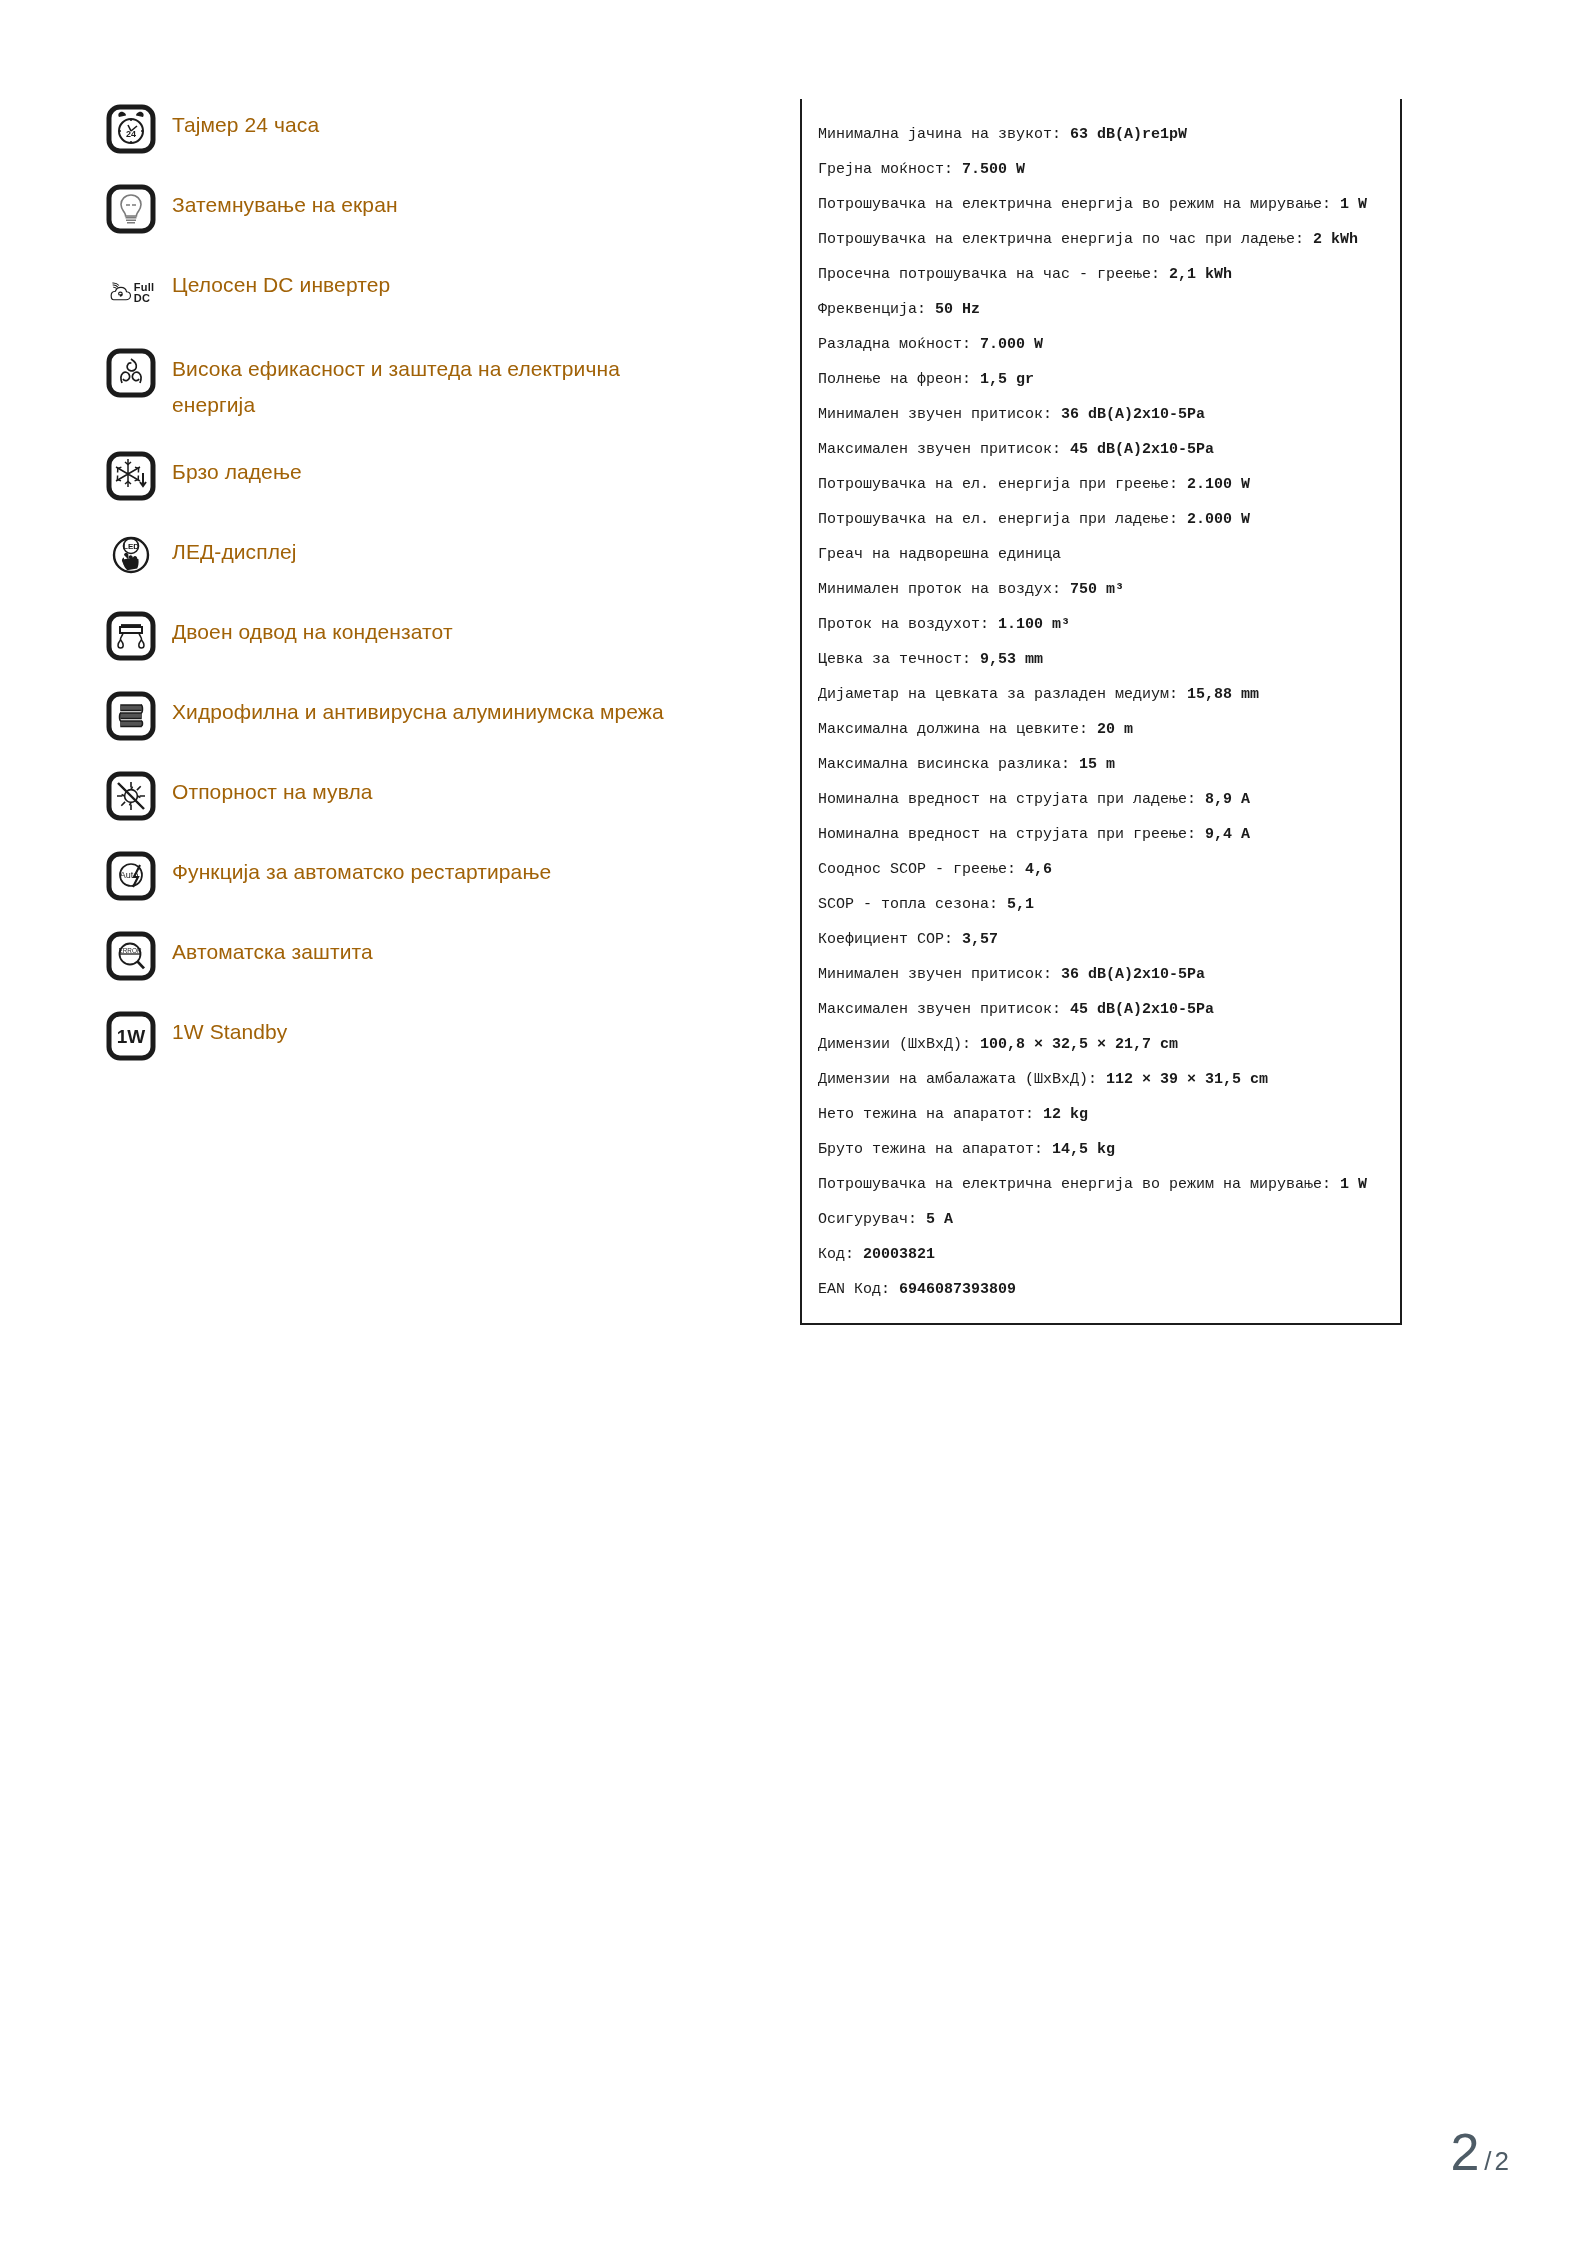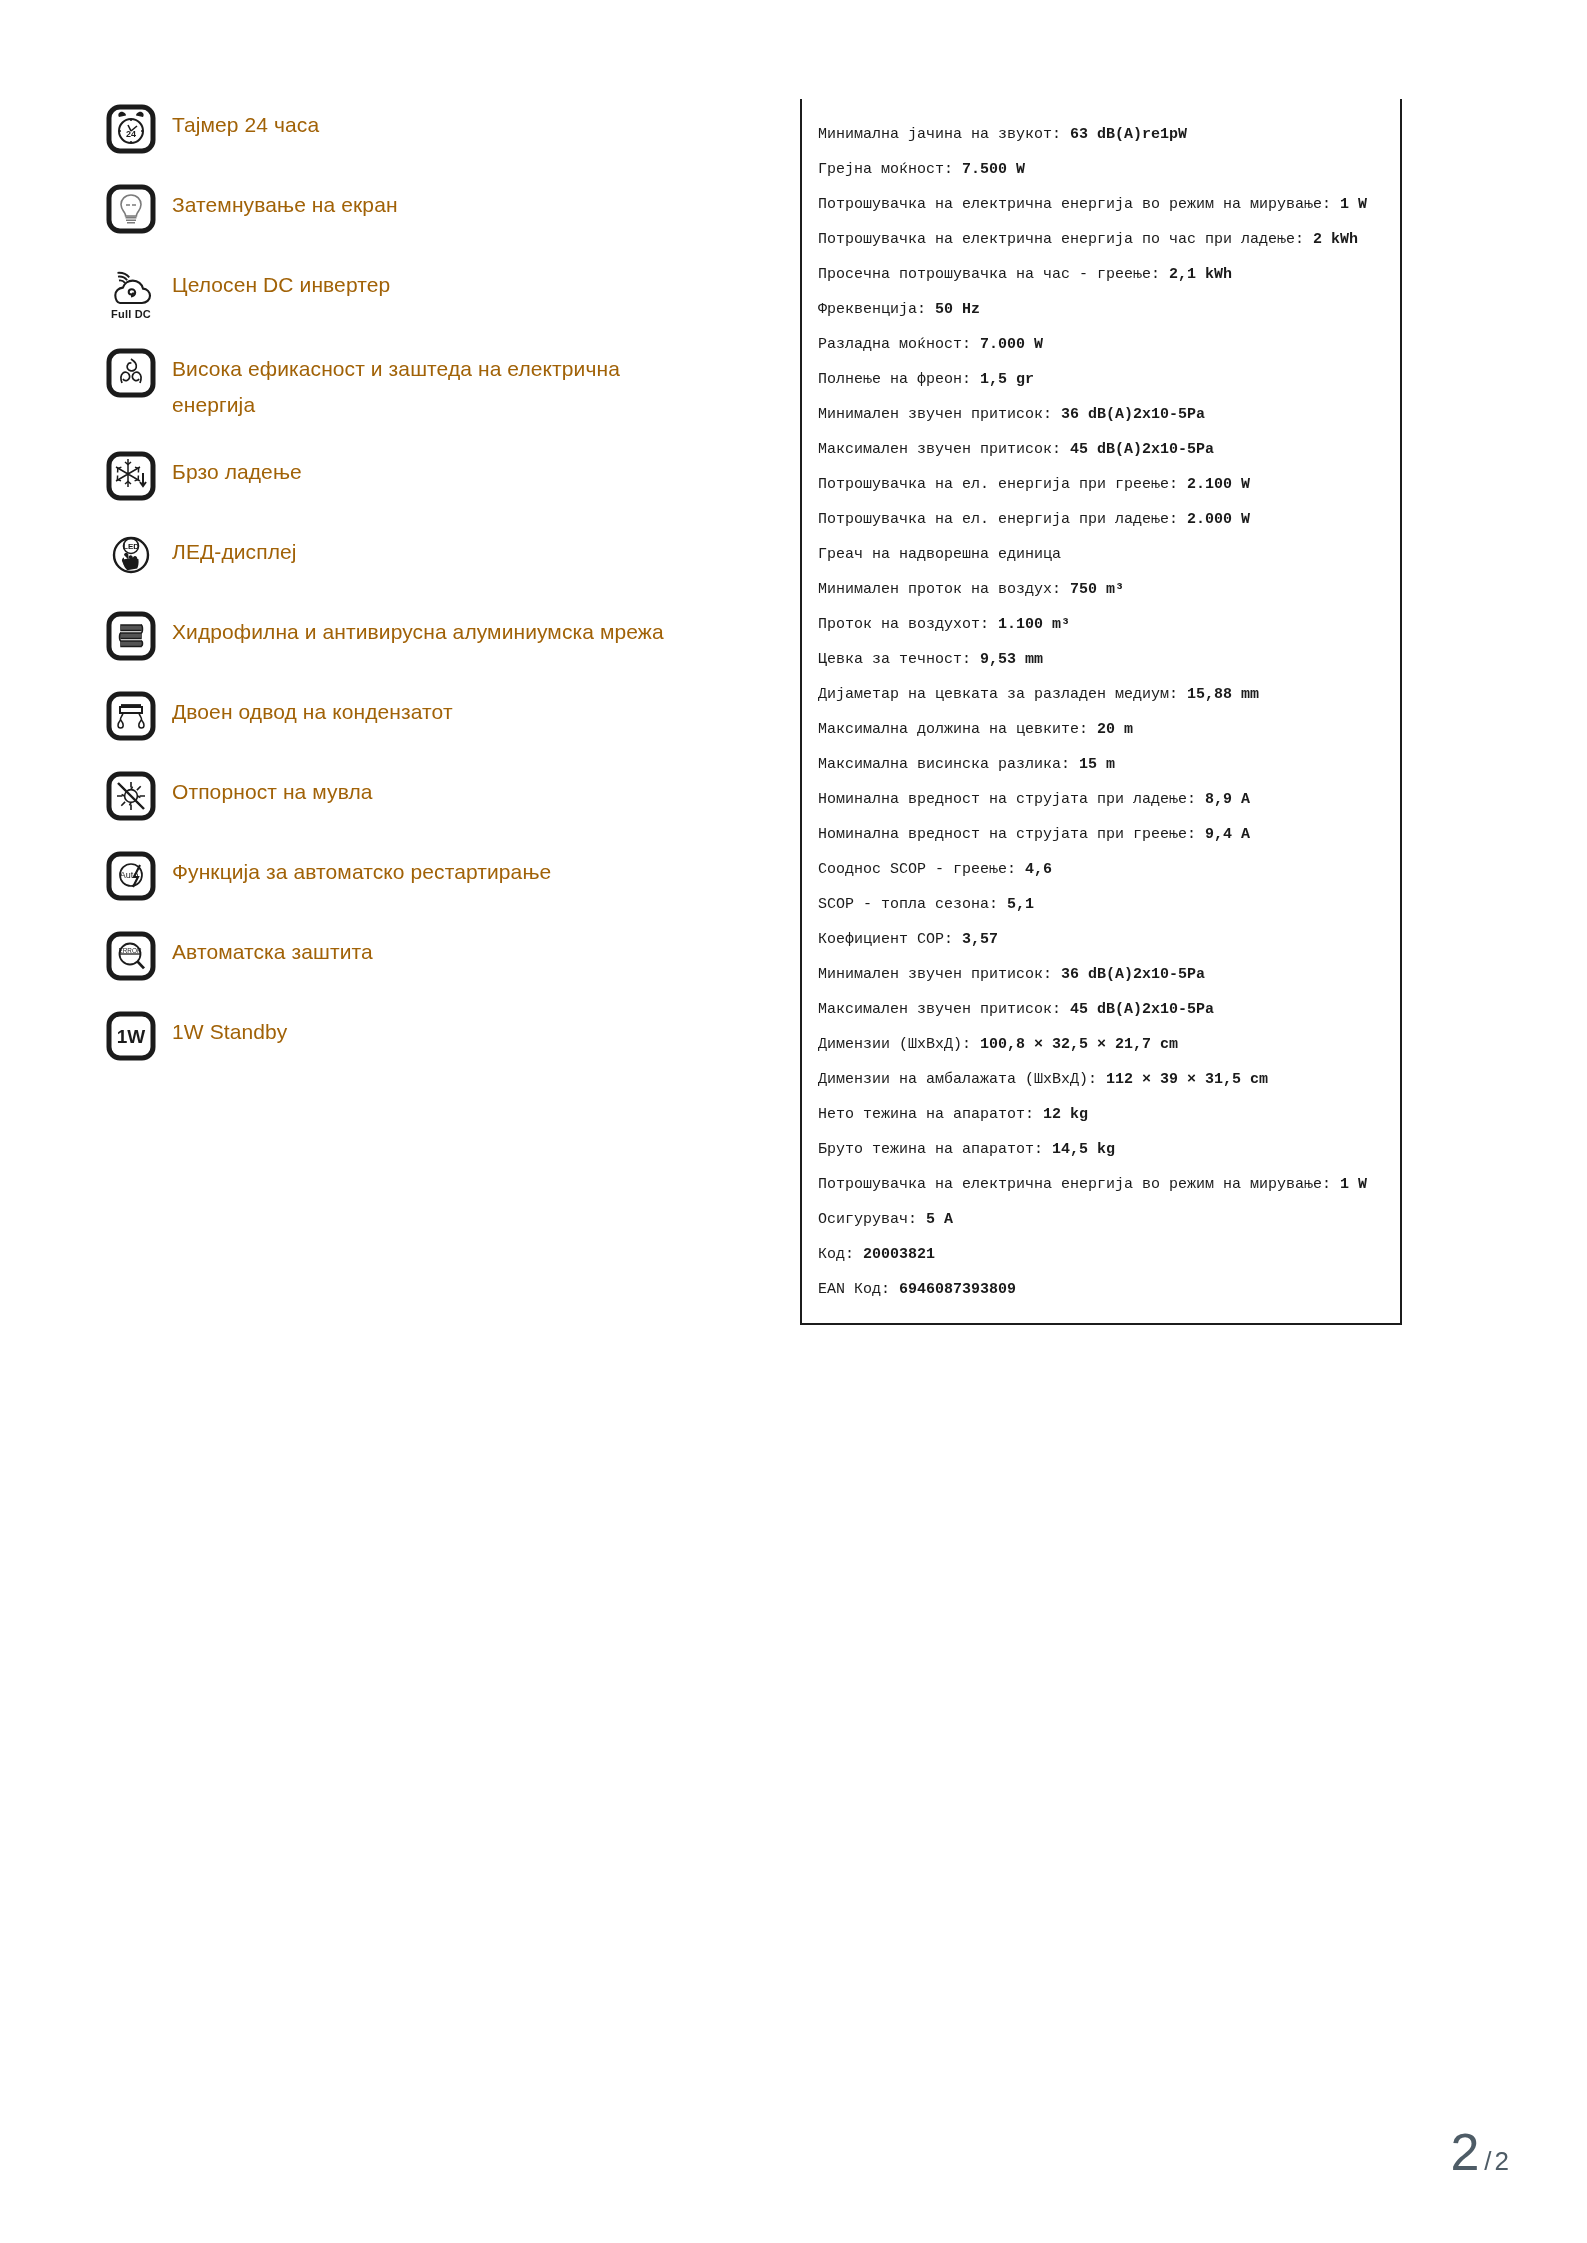--- a/index.html
+++ b/index.html
@@ -46,21 +46,21 @@
   .feature-icon svg { display: block; }
   .feature-label {
     font-size: 21px;
     line-height: 36px;
     color: #a16207;
     letter-spacing: 0.1px;
     max-width: 500px;
     padding-top: 3px;
   }
   
-  .feature-row.fulldc .feature-icon { height: 56px; flex-direction: column; }
+  .feature-row.fulldc .feature-icon { height: 56px; flex-direction: row; }
   .fulldc-cap {
     font-size: 11px;
     font-weight: bold;
     line-height: 11px;
     margin-top: 1px;
     color: #1b1b1b;
     letter-spacing: .2px;
   }
 
   
@@ -195,46 +195,46 @@
             <path d="M17 28.6c-.6 4 1.4 8 4.2 10.6l10-1.6c1.4-2.8 1.6-6.4 1.2-9.6l-6.2-1.2-9.2 1.8z" fill="#1b1b1b"></path>
             <path d="M18 26.4c-1.6.6-2.4 2-2 3.6l1.8 4" fill="#1b1b1b"></path>
           </svg>
         </div>
         <div class="feature-label">ЛЕД-дисплеј</div>
       </div>
       <div class="feature-row">
         <div class="feature-icon">
           <svg width="50" height="50" viewBox="0 0 50 50">
             <rect x="3" y="3" width="44" height="44" rx="11" ry="11" fill="#fff" stroke="#1b1b1b" stroke-width="5"></rect>
+            <rect x="14" y="16" width="22" height="6" fill="none" stroke="#1b1b1b" stroke-width="2"></rect>
+            <path d="M15 14.4h20" stroke="#1b1b1b" stroke-width="2.6"></path>
+            <path d="M17 22c-.6 3-2.6 4.2-2.6 6.6" fill="none" stroke="#1b1b1b" stroke-width="1.5"></path>
+            <path d="M33 22c.6 3 2.6 4.2 2.6 6.6" fill="none" stroke="#1b1b1b" stroke-width="1.5"></path>
+            <path d="M14.6 28.8c-2 2.6-2.6 4-2.6 5.4 0 1.6 1.2 2.8 2.6 2.8s2.6-1.2 2.6-2.8c0-1.4-.6-2.8-2.6-5.4z" fill="none" stroke="#1b1b1b" stroke-width="1.5"></path>
+            <path d="M35.4 28.8c-2 2.6-2.6 4-2.6 5.4 0 1.6 1.2 2.8 2.6 2.8s2.6-1.2 2.6-2.8c0-1.4-.6-2.8-2.6-5.4z" fill="none" stroke="#1b1b1b" stroke-width="1.5"></path>
+          </svg>
+        </div>
+        <div class="feature-label">Двоен одвод на кондензатот</div>
+      </div>
+      <div class="feature-row">
+        <div class="feature-icon">
+          <svg width="50" height="50" viewBox="0 0 50 50">
+            <rect x="3" y="3" width="44" height="44" rx="11" ry="11" fill="#fff" stroke="#1b1b1b" stroke-width="5"></rect>
             <g stroke="#1b1b1b" stroke-width="1.5" fill="none">
               <rect x="15" y="14" width="20" height="5.5"></rect>
               <rect x="15" y="22" width="20" height="5.5"></rect>
               <rect x="15" y="30" width="20" height="5.5"></rect>
               <path d="M17 14v5.5 M19 14v5.5 M21 14v5.5 M23 14v5.5 M25 14v5.5 M27 14v5.5 M29 14v5.5 M31 14v5.5 M33 14v5.5"></path>
               <path d="M17 22v5.5 M19 22v5.5 M21 22v5.5 M23 22v5.5 M25 22v5.5 M27 22v5.5 M29 22v5.5 M31 22v5.5 M33 22v5.5"></path>
               <path d="M17 30v5.5 M19 30v5.5 M21 30v5.5 M23 30v5.5 M25 30v5.5 M27 30v5.5 M29 30v5.5 M31 30v5.5 M33 30v5.5"></path>
               <path d="M35 14c2 0 2 8 0 8 M15 22c-2 0-2 8 0 8 M35 30c2 0 2 5 0 5"></path>
             </g>
           </svg>
         </div>
         <div class="feature-label">Хидрофилна и антивирусна алуминиумска мрежа</div>
-      </div>
-      <div class="feature-row">
-        <div class="feature-icon">
-          <svg width="50" height="50" viewBox="0 0 50 50">
-            <rect x="3" y="3" width="44" height="44" rx="11" ry="11" fill="#fff" stroke="#1b1b1b" stroke-width="5"></rect>
-            <rect x="14" y="16" width="22" height="6" fill="none" stroke="#1b1b1b" stroke-width="2"></rect>
-            <path d="M15 14.4h20" stroke="#1b1b1b" stroke-width="2.6"></path>
-            <path d="M17 22c-.6 3-2.6 4.2-2.6 6.6" fill="none" stroke="#1b1b1b" stroke-width="1.5"></path>
-            <path d="M33 22c.6 3 2.6 4.2 2.6 6.6" fill="none" stroke="#1b1b1b" stroke-width="1.5"></path>
-            <path d="M14.6 28.8c-2 2.6-2.6 4-2.6 5.4 0 1.6 1.2 2.8 2.6 2.8s2.6-1.2 2.6-2.8c0-1.4-.6-2.8-2.6-5.4z" fill="none" stroke="#1b1b1b" stroke-width="1.5"></path>
-            <path d="M35.4 28.8c-2 2.6-2.6 4-2.6 5.4 0 1.6 1.2 2.8 2.6 2.8s2.6-1.2 2.6-2.8c0-1.4-.6-2.8-2.6-5.4z" fill="none" stroke="#1b1b1b" stroke-width="1.5"></path>
-          </svg>
-        </div>
-        <div class="feature-label">Двоен одвод на кондензатот</div>
       </div>
       <div class="feature-row">
         <div class="feature-icon">
           <svg width="50" height="50" viewBox="0 0 50 50">
             <rect x="3" y="3" width="44" height="44" rx="11" ry="11" fill="#fff" stroke="#1b1b1b" stroke-width="5"></rect>
             <g stroke="#1b1b1b" stroke-width="1.6" fill="none">
               <circle cx="25" cy="25" r="6.4"></circle>
               <path d="M25 11v5.4 M25 33.6V39 M11 25h5.4 M33.6 25H39"></path>
               <path d="M15.3 15.3l3.8 3.8 M30.9 30.9l3.8 3.8 M34.7 15.3l-3.8 3.8 M19.1 30.9l-3.8 3.8"></path>
               <path d="M25 18.6l1.5-3 M25 31.4l-1.5 3 M18.6 25l-3-1.5 M31.4 25l3 1.5"></path>

